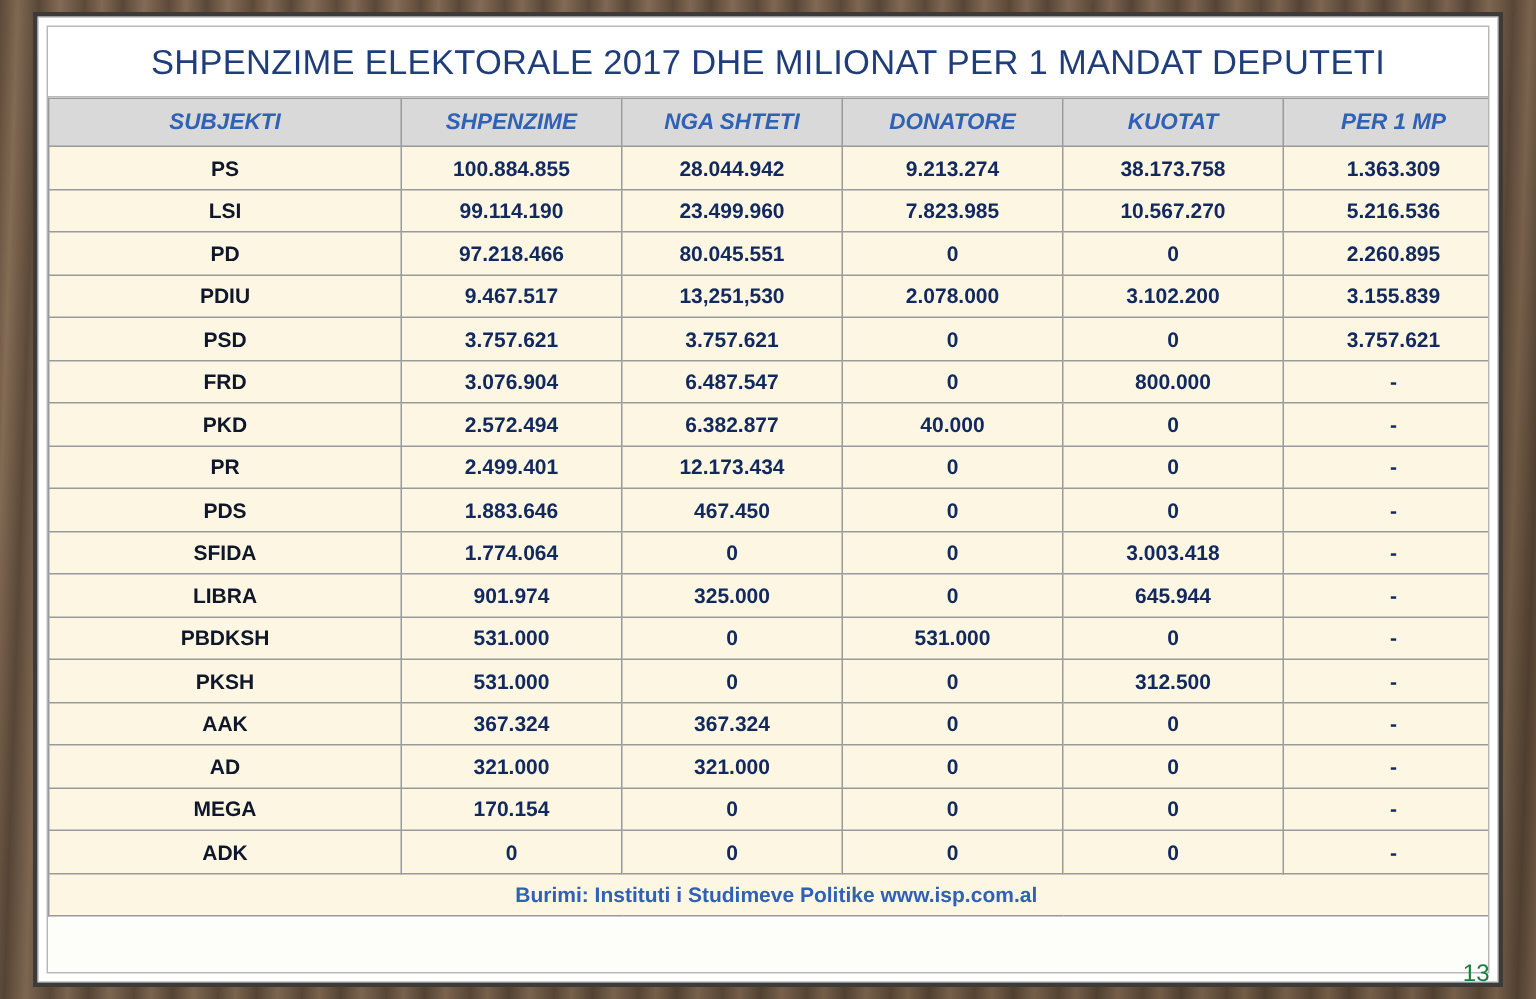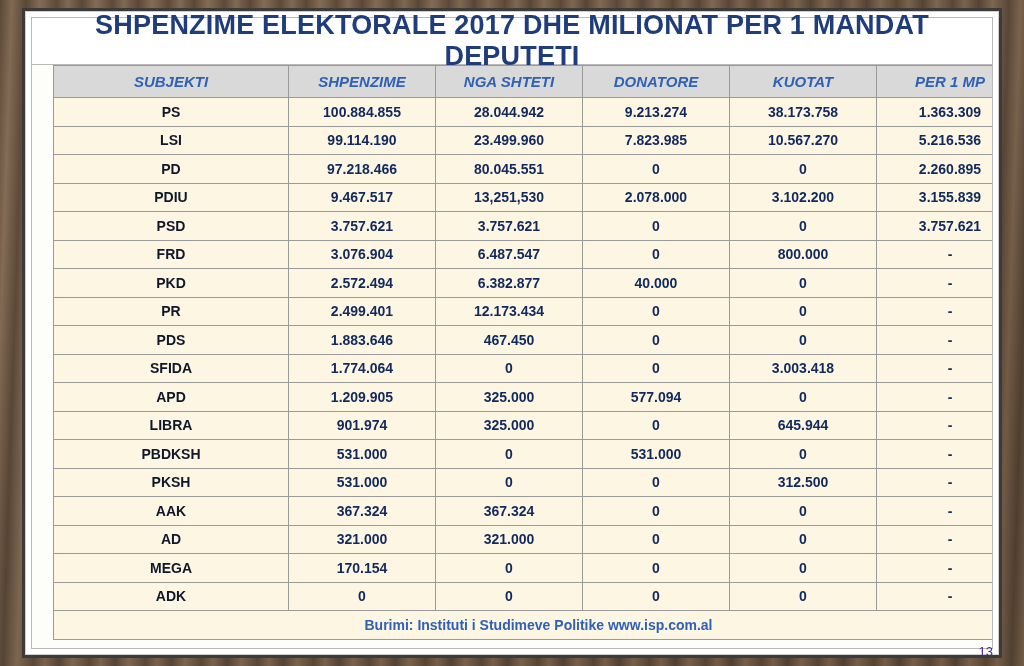--- a/index.html
+++ b/index.html
@@ -54,31 +54,30 @@
     height: 46px;
     min-height: 46px;
     display: flex;
     align-items: center;
     justify-content: center;
     background: #ffffff;
     border-bottom: 1px solid #b9b9b9;
   }
   .title-bar h1 {
     margin: 0;
-    font-size: 27px;
-    font-weight: bold;
+    font-size: 23px;
+    font-weight: normal;
     color: #1f3d7a;
     letter-spacing: 0.2px;
     text-align: center;
   }
   table.data {
     border-collapse: collapse;
     width: 100%;
     table-layout: fixed;
-    margin-left: 21px;
   }
   table.data th, table.data td {
     border: 1px solid #9a9a9a;
     text-align: center;
     font-size: 14px;
     height: 28.5px;
     padding: 0 2px;
     box-sizing: border-box;
   }
   table.data thead th {
@@ -107,22 +106,22 @@
     height: 30px;
   }
   .table-wrap {
     flex: 1;
     overflow: hidden;
   }
   .page-num {
     position: absolute;
     right: 6px;
     bottom: -4px;
-    font-size: 13px;
-    color: #4c1d95;
+    font-size: 16px;
+    color: #15803d;
   }
 </style>
 </head>
 <body>
 
 <div class="slide-bg"></div>
 
 <div class="outer-frame">
   <div class="inner-pad">
 
@@ -225,28 +224,20 @@
             </tr>
             <tr>
               <td class="subject">SFIDA</td>
               <td>1.774.064</td>
               <td>0</td>
               <td>0</td>
               <td>3.003.418</td>
               <td>-</td>
             </tr>
             <tr>
-              <td class="subject">APD</td>
-              <td>1.209.905</td>
-              <td>325.000</td>
-              <td>577.094</td>
-              <td>0</td>
-              <td>-</td>
-            </tr>
-            <tr>
               <td class="subject">LIBRA</td>
               <td>901.974</td>
               <td>325.000</td>
               <td>0</td>
               <td>645.944</td>
               <td>-</td>
             </tr>
             <tr>
               <td class="subject">PBDKSH</td>
               <td>531.000</td>

